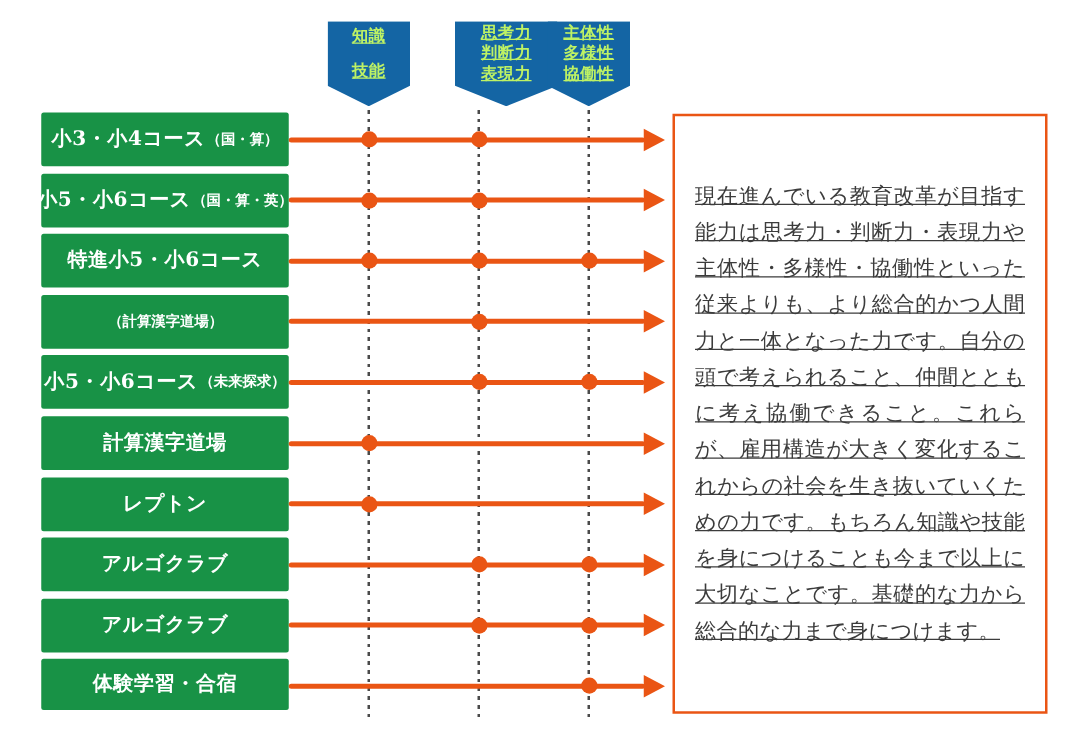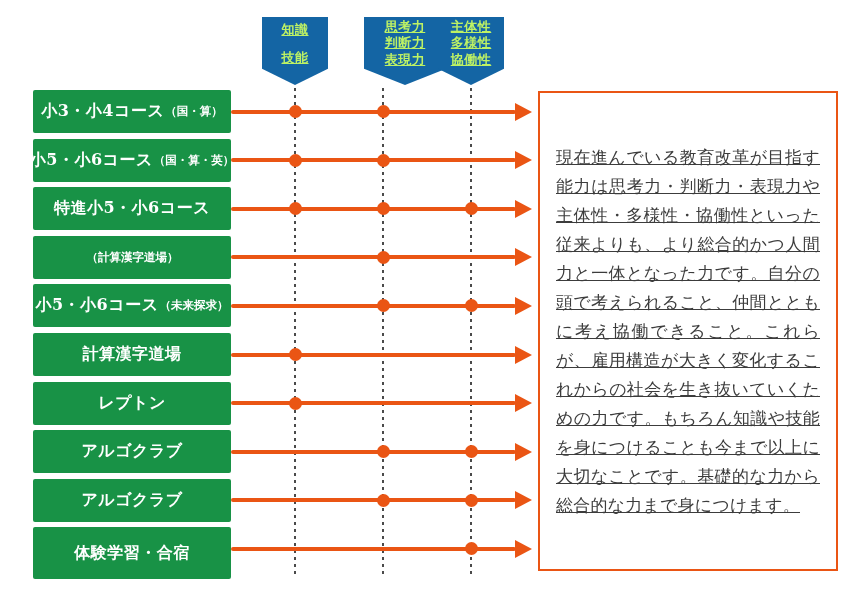--- a/index.html
+++ b/index.html
@@ -131,21 +131,21 @@
       <div class="arrow-head" style="left: 515px; top: 442.7px;"></div>
       <div class="dot" style="left: 376.5px; top: 445.2px;"></div>
       <div class="dot" style="left: 464.5px; top: 445.2px;"></div>
       <div class="course" style="left: 33px; top: 478.8px; width: 198px; height: 43px;">
         <span class="course-label">アルゴクラブ</span>
       </div>
       <div class="arrow-line" style="left: 231px; top: 498.3px; width: 285px;"></div>
       <div class="arrow-head" style="left: 515px; top: 491.3px;"></div>
       <div class="dot" style="left: 376.5px; top: 493.8px;"></div>
       <div class="dot" style="left: 464.5px; top: 493.8px;"></div>
-      <div class="course" style="left: 33px; top: 527.4px; width: 198px; height: 52px;">
+      <div class="course" style="left: 33px; top: 527.4px; width: 198px; height: 41px;">
         <span class="course-label">体験学習・合宿</span>
       </div>
       <div class="arrow-line" style="left: 231px; top: 546.9px; width: 285px;"></div>
       <div class="arrow-head" style="left: 515px; top: 539.9px;"></div>
       <div class="dot" style="left: 464.5px; top: 542.4px;"></div>
     </div>
   <div class="descbox">
     <p class="desc-text">現在進んでいる教育改革が目指す能力は思考力・判断力・表現力や主体性・多様性・協働性といった従来よりも、より総合的かつ人間力と一体となった力です。自分の頭で考えられること、仲間とともに考え協働できること。これらが、雇用構造が大きく変化するこれからの社会を生き抜いていくための力です。もちろん知識や技能を身につけることも今まで以上に大切なことです。基礎的な力から総合的な力まで身につけます。</p>
   </div>
 </div>

